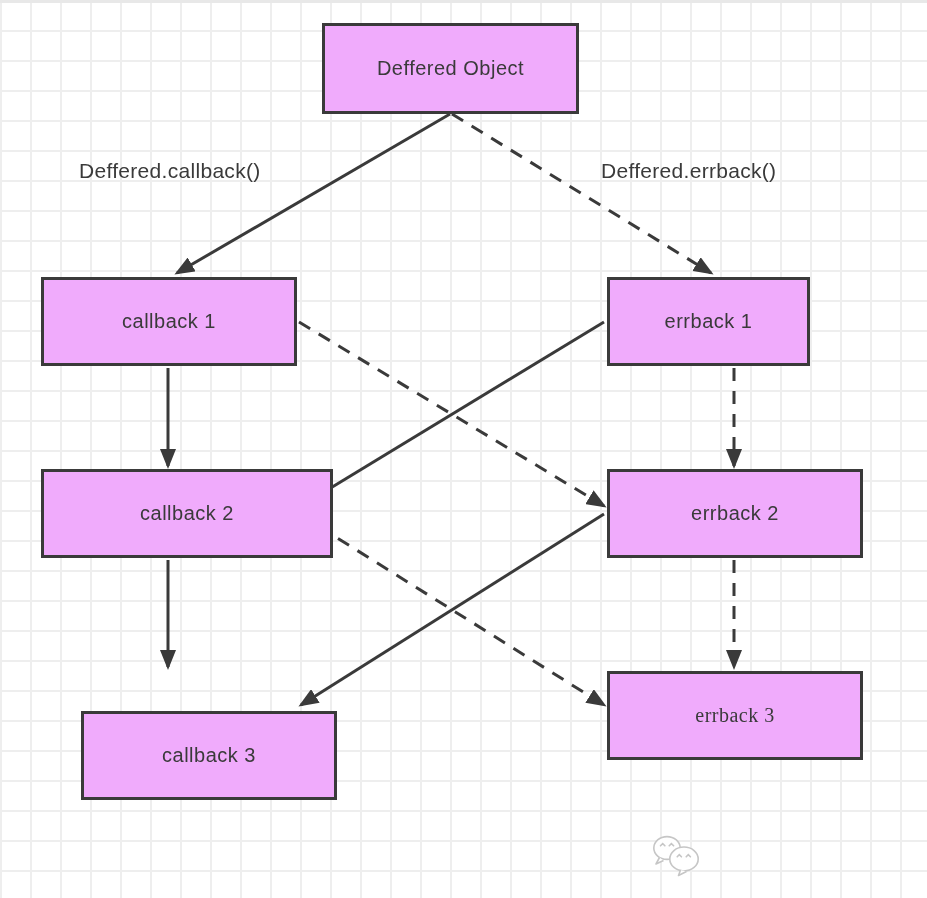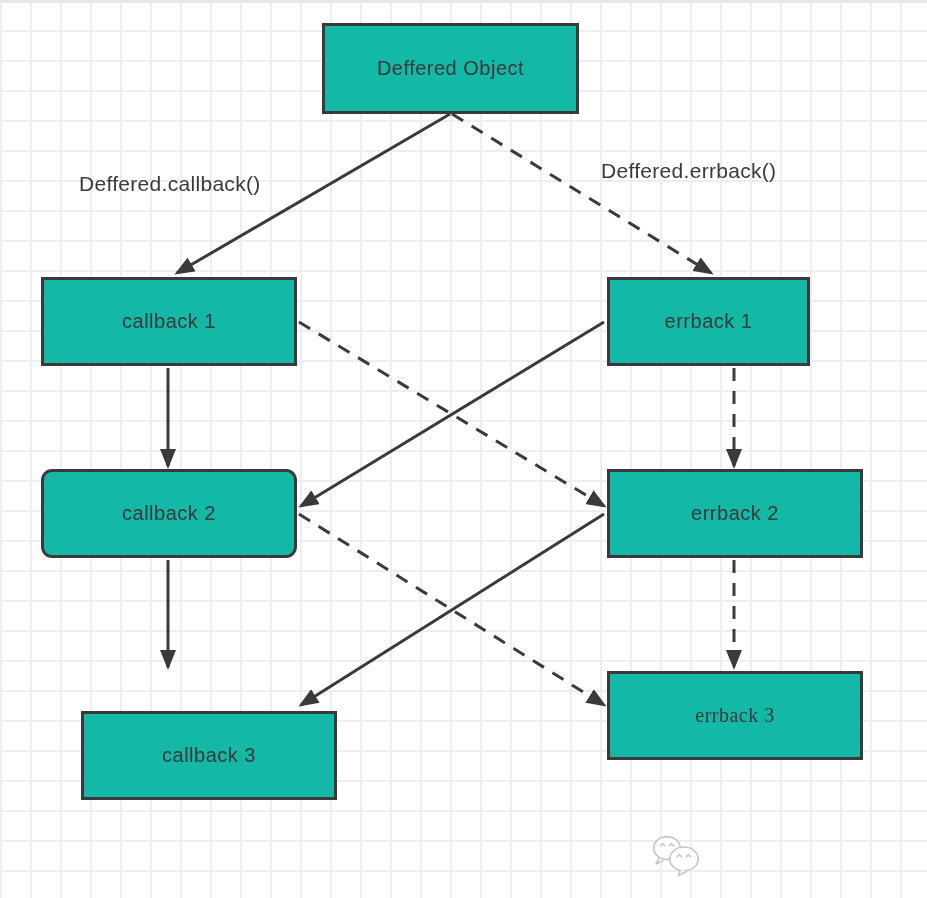--- a/index.html
+++ b/index.html
@@ -17,37 +17,37 @@
   #top-strip {
     position:absolute; left:0; top:0; width:927px; height:3px;
     background:#e8e8e8;
   }
   #edges-svg { position:absolute; left:0; top:0; pointer-events:none; }
   #edges-svg line { stroke:#3a3a3a; stroke-width:3; }
   #edges-svg line.dashed { stroke-dasharray:13 10; }
 
   .node {
     position:absolute; box-sizing:border-box;
-    background:#14b8a6; border:3px solid #3a3a3a;
+    background:#f0abfc; border:3px solid #3a3a3a;
     display:flex; align-items:center; justify-content:center;
     font-size:20px; color:#3a3a3a; letter-spacing:0.5px;
   }
   #node-deffered-object { left:322px; top:23px;  width:257px; height:91px; }
   #node-callback-1      { left:41px;  top:277px; width:256px; height:89px; }
   #node-errback-1       { left:607px; top:277px; width:203px; height:89px; }
-  #node-callback-2      { left:41px;  top:469px; width:256px; height:89px;border-radius:11px; }
+  #node-callback-2      { left:41px;  top:469px; width:292px; height:89px; }
   #node-errback-2       { left:607px; top:469px; width:256px; height:89px; }
   #node-callback-3      { left:41px;  top:711px; width:256px; height:89px;margin-left:40px; }
   #node-errback-3       { left:607px; top:671px; width:256px; height:89px;font-family:Liberation Serif, serif; }
 
   .edge-label {
     position:absolute; font-size:21px; color:#3a3a3a;
     white-space:nowrap; letter-spacing:0.3px;
   }
-  #label-callback-method { left:79px;  top:172px; }
+  #label-callback-method { left:79px;  top:159px; }
   #label-errback-method  { left:601px; top:159px; }
 
   #watermark {
     position:absolute; left:651px; top:833px;
     display:flex; align-items:center; gap:7px;
   }
   #watermark-icon svg { display:block; }
   #watermark-text {
     font-size:22px; color:#ababab;
     text-shadow:2px 2px 0 #ffffff;

